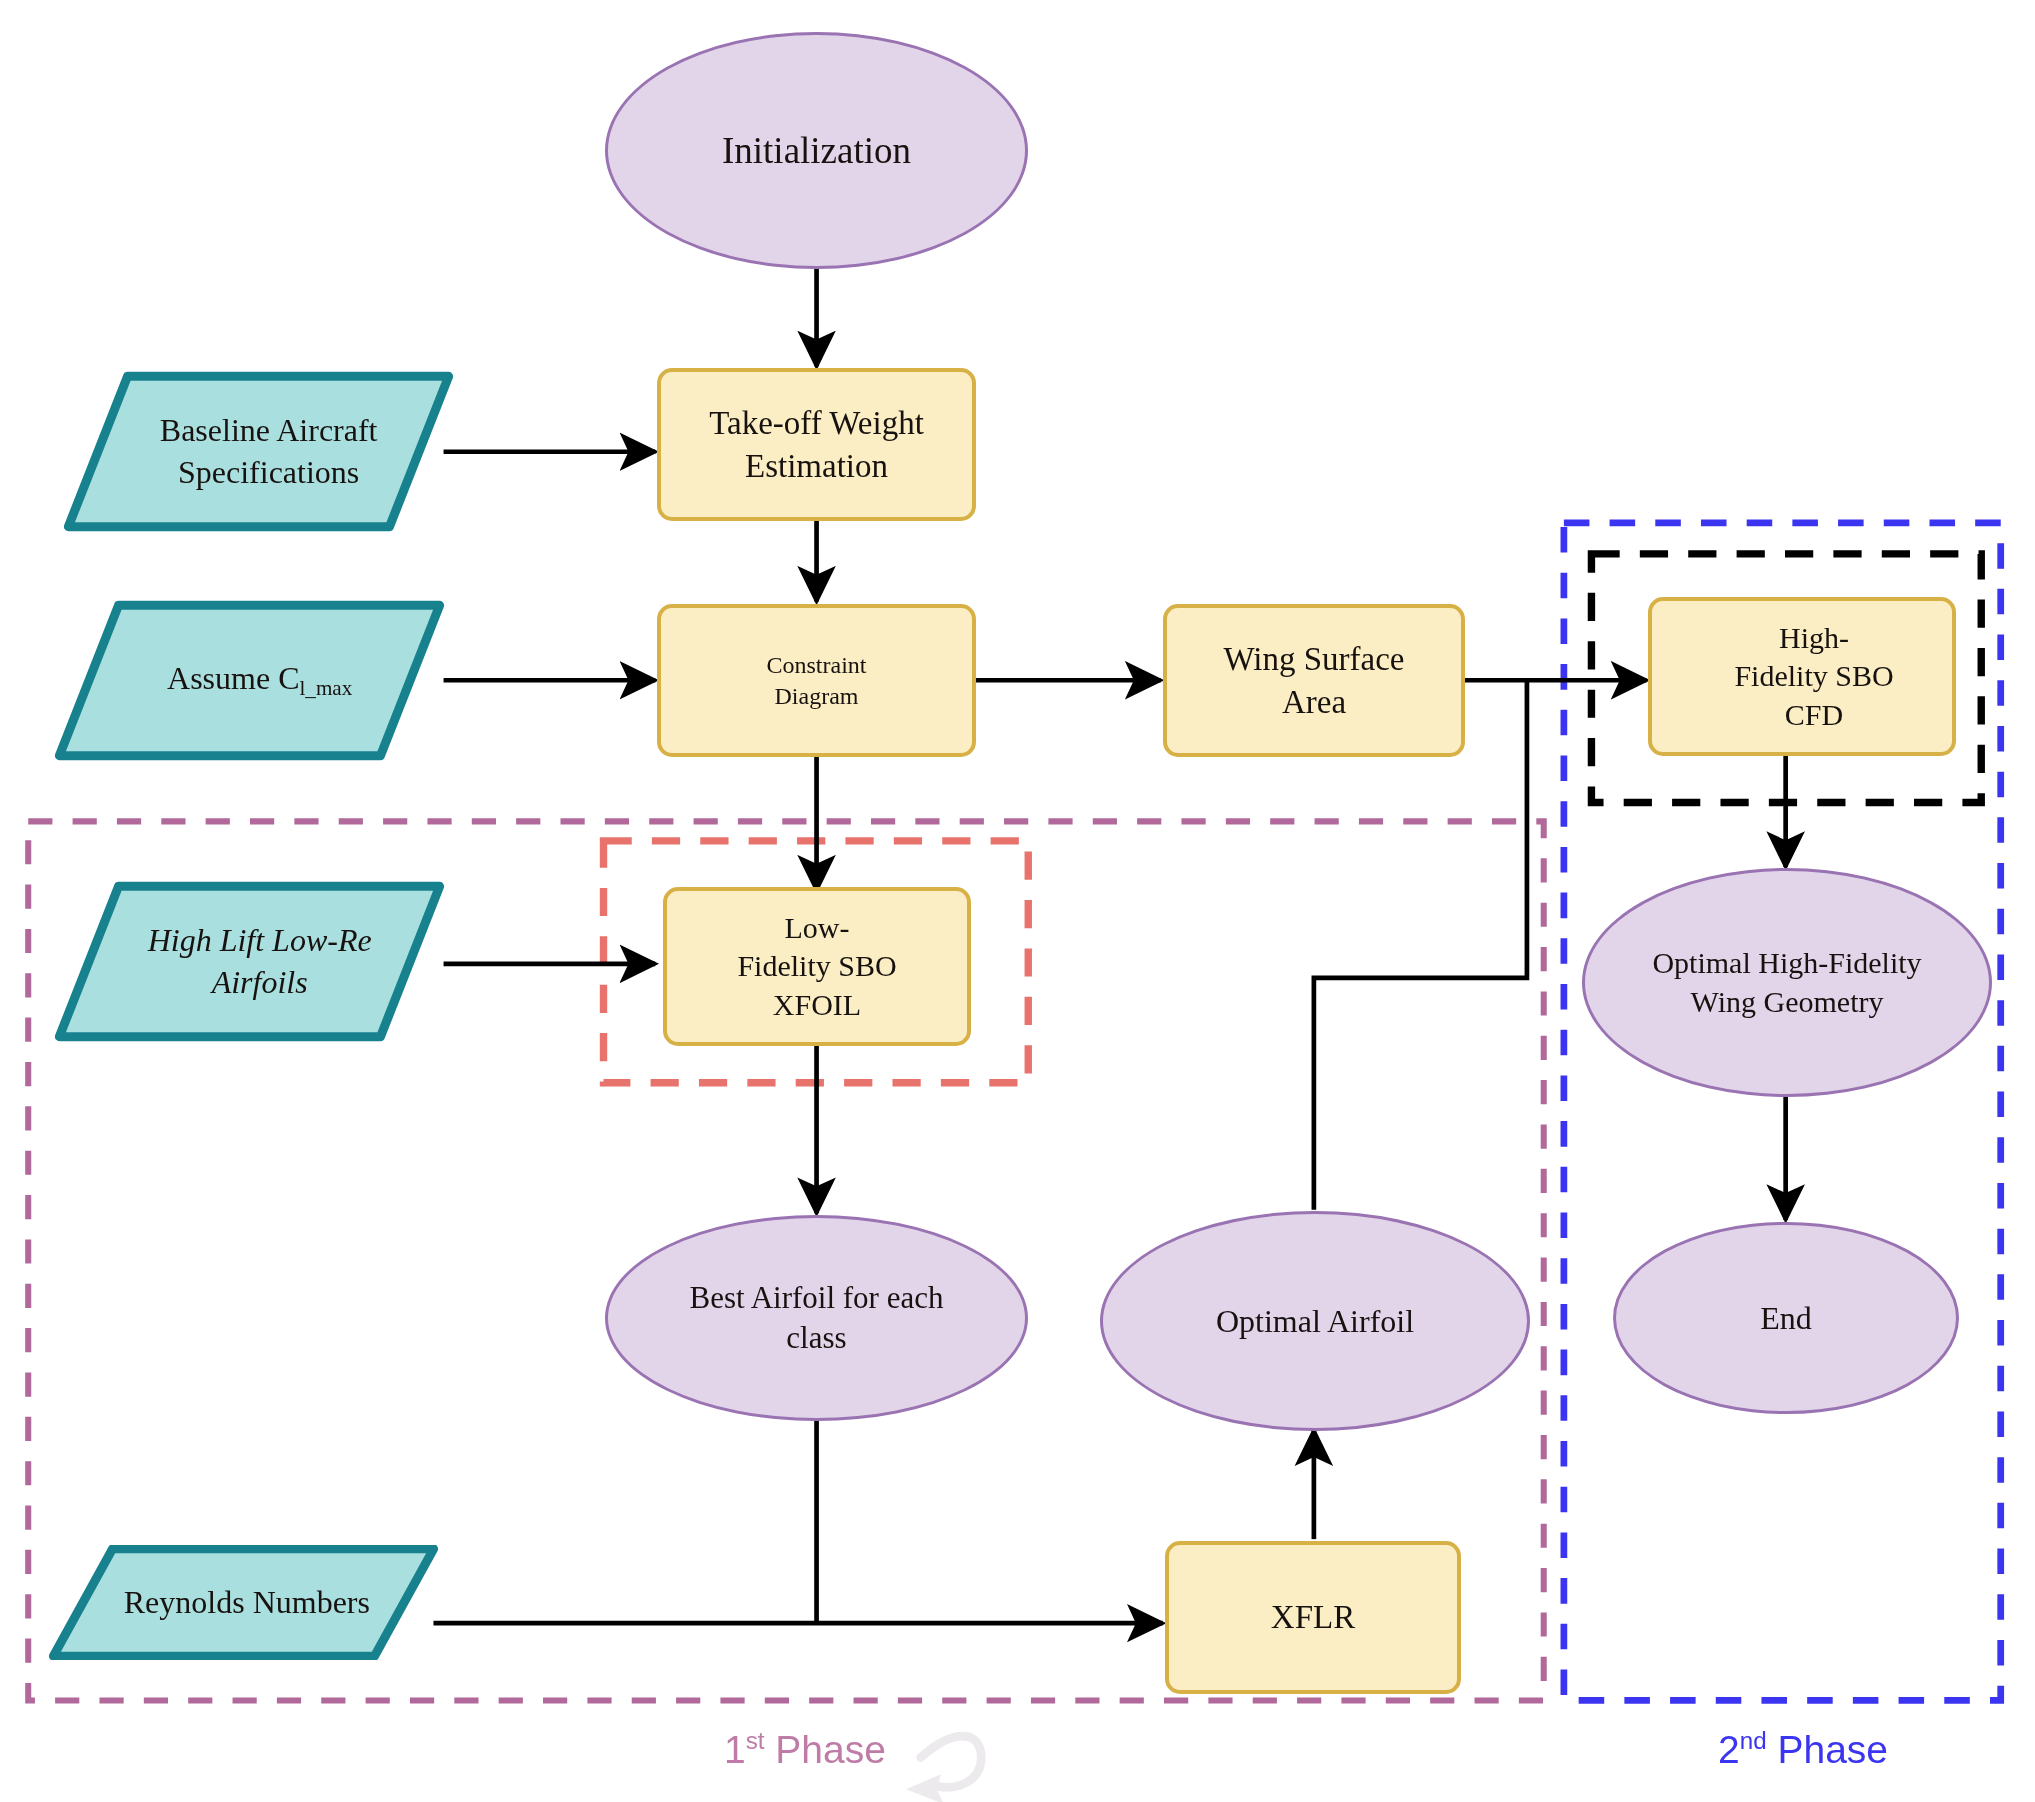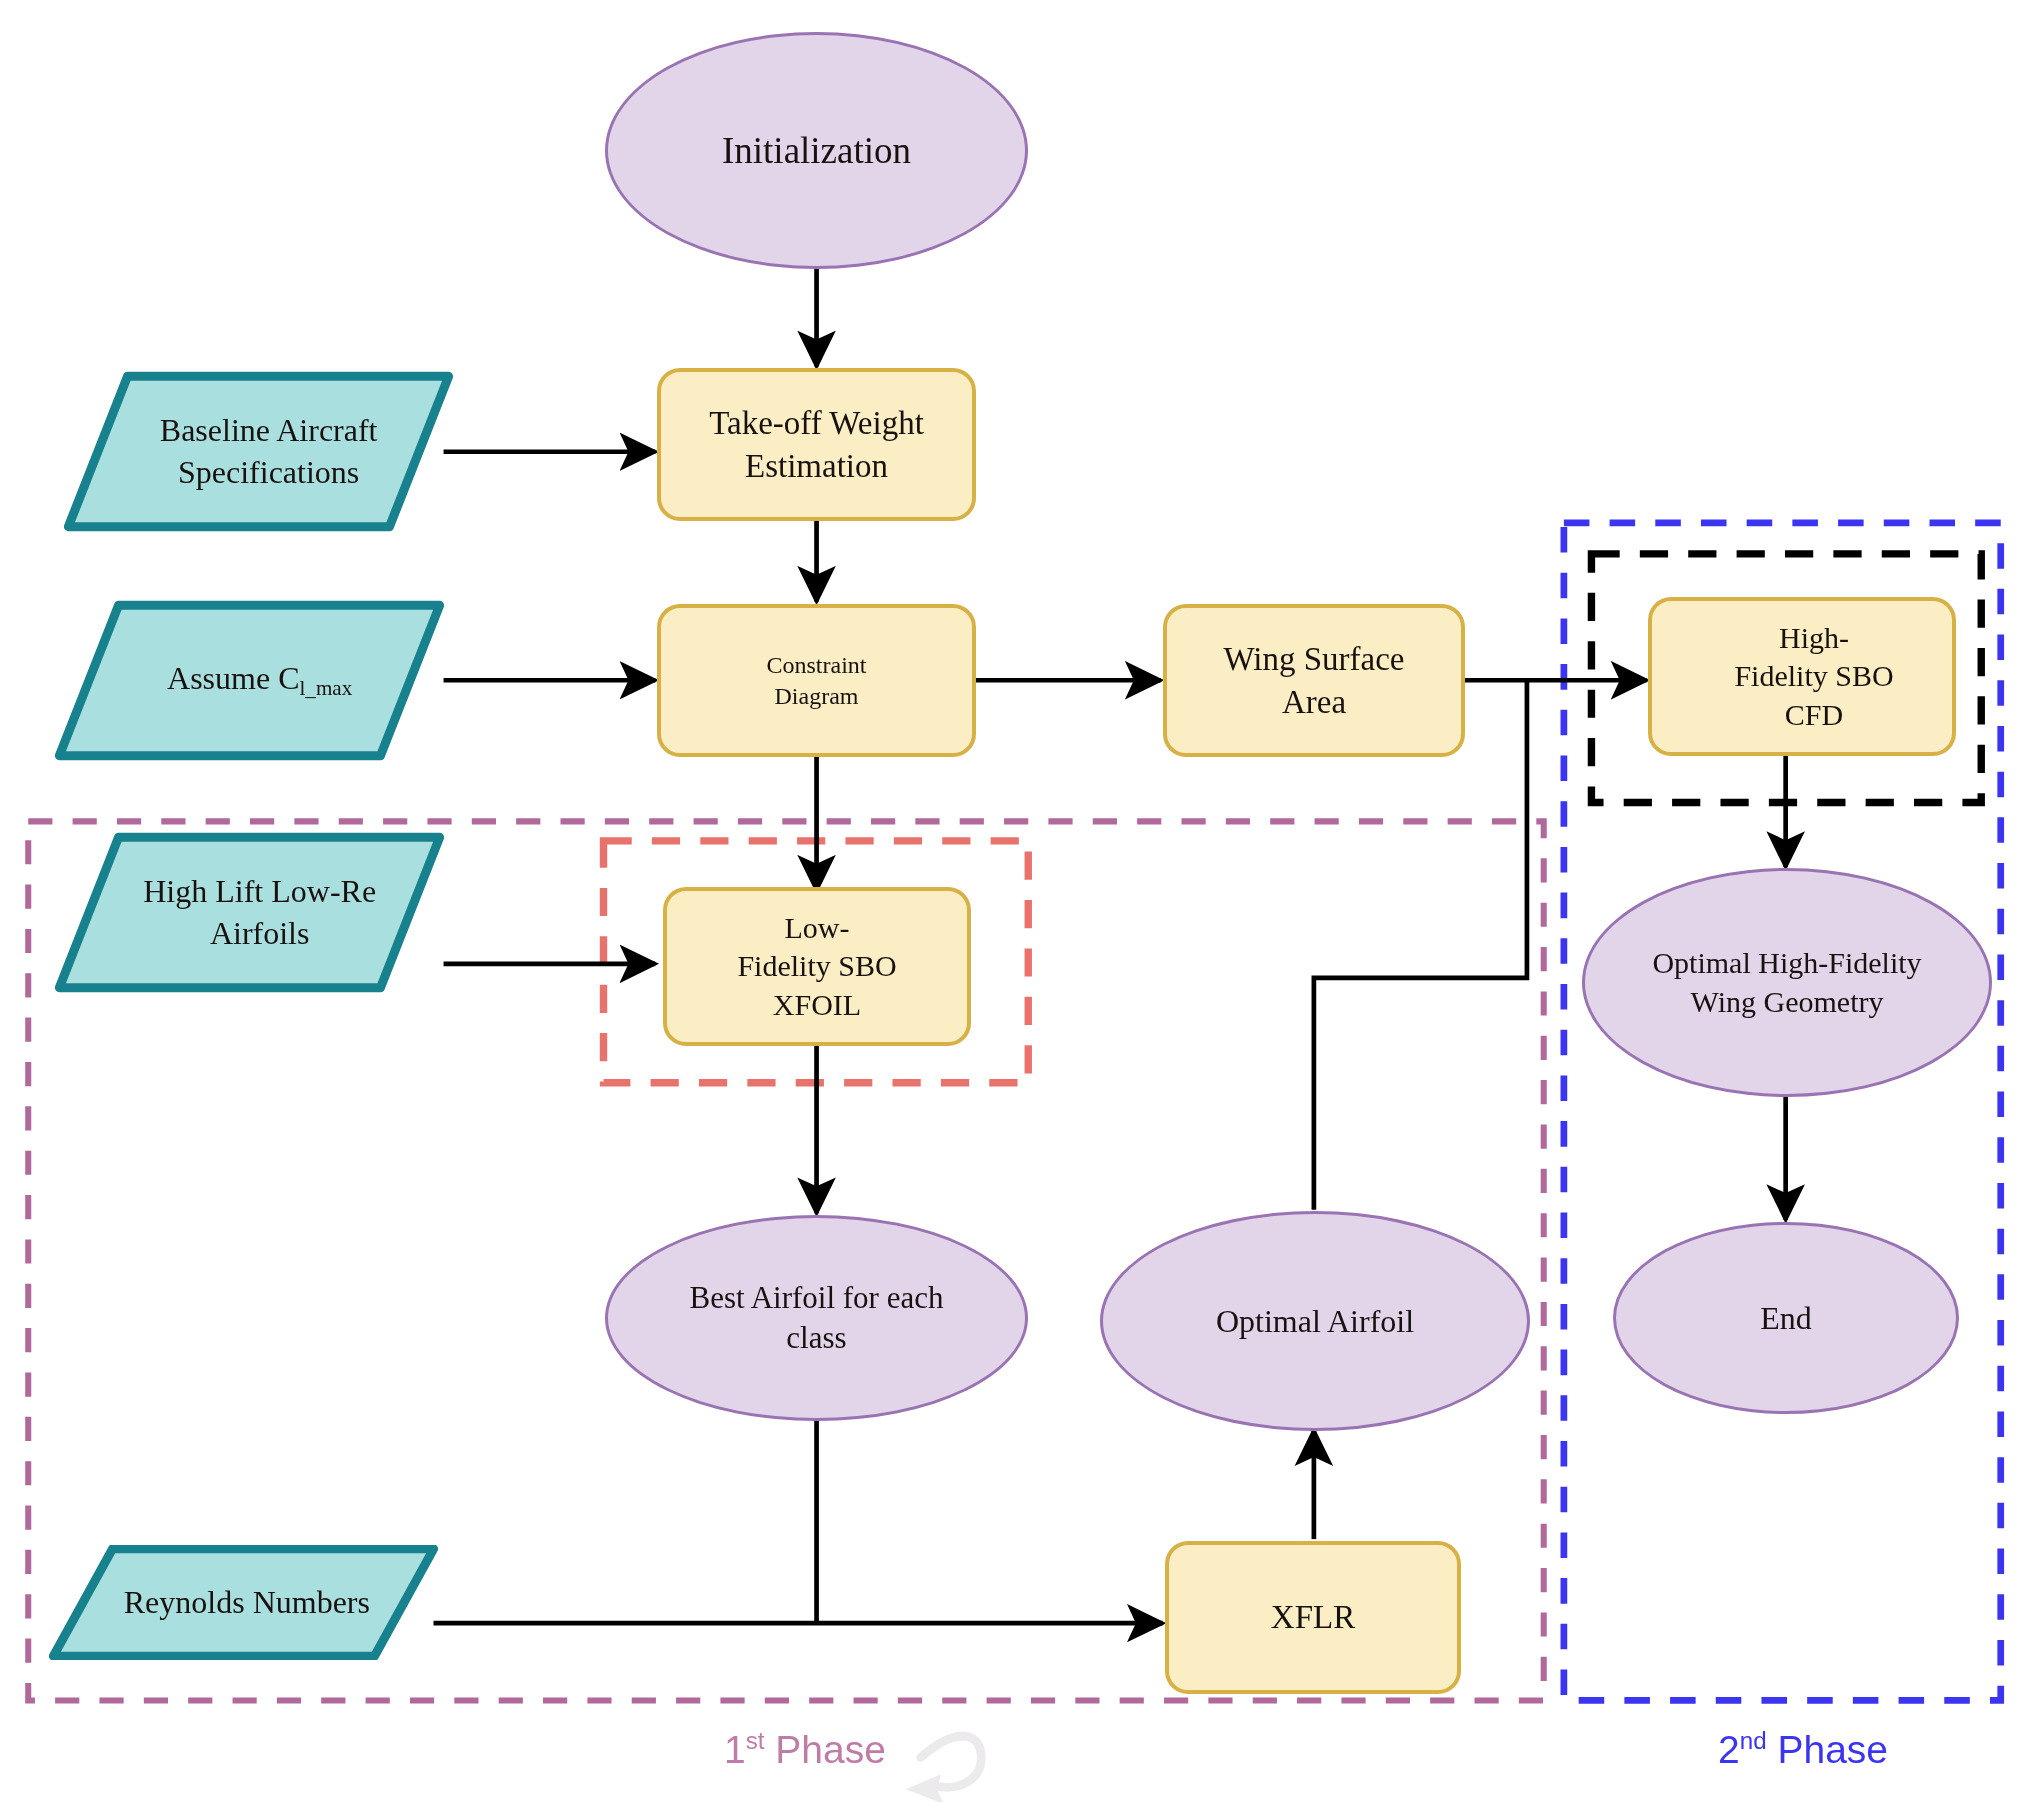--- a/index.html
+++ b/index.html
@@ -44,21 +44,21 @@
   
   .ellipse {
     background: #e2d5ea;
     border: 3.4px solid #9a73b3;
     border-radius: 50%;
   }
   
   .process {
     background: #fbeec5;
     border: 4px solid #d8b146;
-    border-radius: 23px;
+    border-radius: 15px;
   }
   
   .io-wrap {
     position: absolute;
     z-index: 10;
   }
   .io-shape {
     position: absolute;
     left: 0; top: 0;
     width: 100%; height: 100%;
@@ -202,21 +202,21 @@
   </div>
 
   <div class="node process" style="left:1648px; top:597px; width:308px; height:159px; font-size:30px;padding-left:24px;">
     <span>
       <span>High-</span><br>
       <span>Fidelity SBO</span><br>
       <span>CFD</span>
     </span>
   </div>
 
-  <div class="io-wrap" style="left:54px; top:832px; width:391px; height:161px;">
+  <div class="io-wrap" style="left:54px; top:881px; width:391px; height:161px;font-style:italic;">
     <svg class="io-shape" viewBox="0 0 582 240" preserveAspectRatio="none">
       <path d="M96,8 L574,8 L486,232 L8,232 Z" fill="#aadfdf" stroke="#18818e" stroke-width="9" stroke-linejoin="round" vector-effect="non-scaling-stroke"></path>
     </svg>
     <div class="io-label" style="font-size:32px;">
       <span>
         <span>High Lift Low-Re</span><br>
         <span>Airfoils</span>
       </span>
     </div>
   </div>

